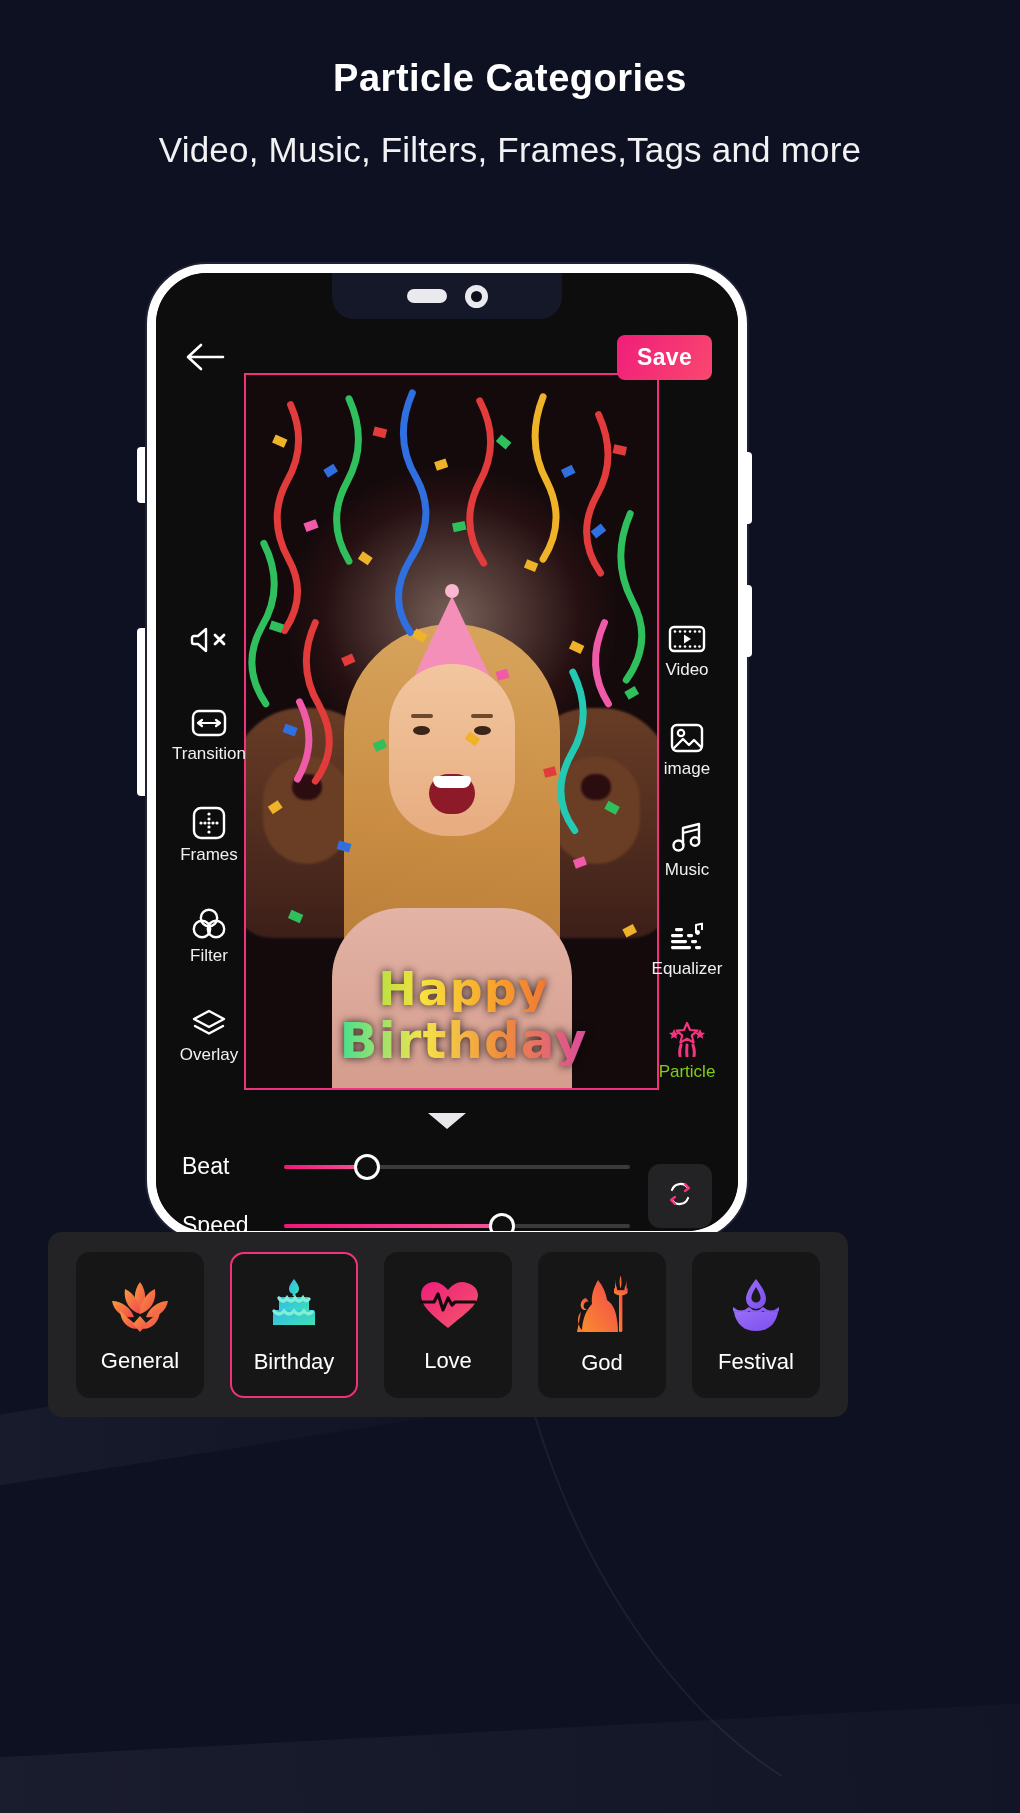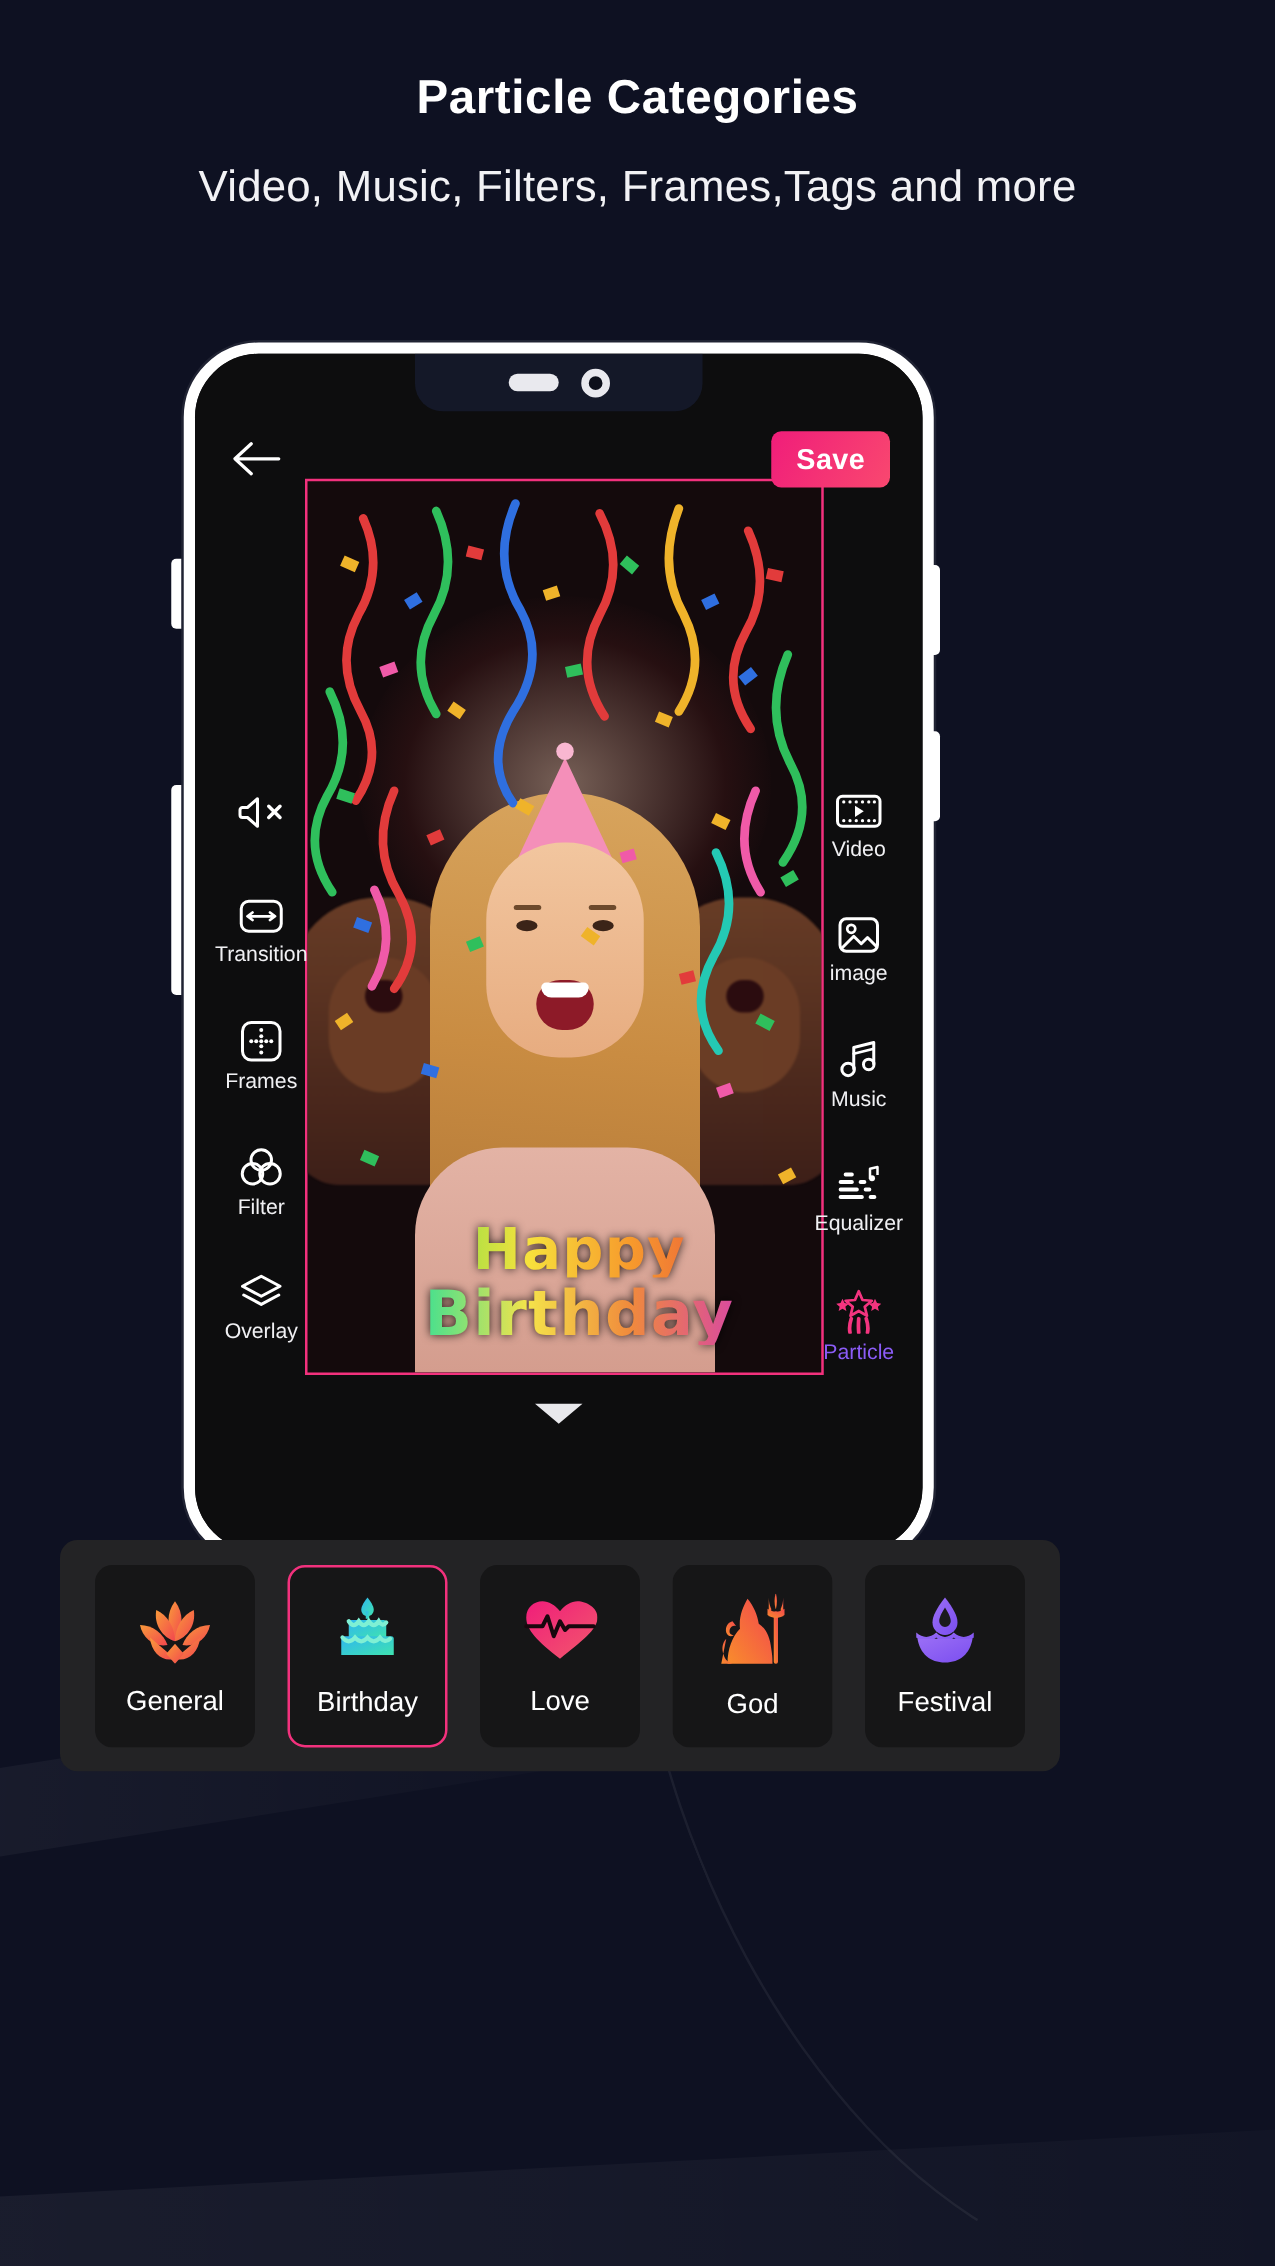--- a/index.html
+++ b/index.html
@@ -21,21 +21,21 @@
   .swoosh-c{ left:-60px; top:1730px; width:1160px; height:120px;
       background:linear-gradient(90deg, rgba(255,255,255,.05), rgba(255,255,255,.015));
       transform:rotate(-3deg); border-radius:60px; }
 
   
   .heading-wrap{ position:absolute; top:58px; left:0; width:1020px; text-align:center; z-index:5;}
   .page-title{ color:#fff; font-size:38px; font-weight:bold; letter-spacing:.5px; line-height:1.1; }
   .page-subtitle{ color:#f2f2f5; font-size:35px; font-weight:400; margin-top:30px; letter-spacing:.2px;}
 
   
-  .phone{ position:absolute; left:147px; top:274px; width:600px; height:976px;
+  .phone{ position:absolute; left:147px; top:264px; width:600px; height:976px;
      border:9px solid #ffffff; border-radius:60px; background:#0f0f10; z-index:3;
      box-shadow:0 0 0 2px rgba(255,255,255,.08);}
   .phone-inner{ position:absolute; inset:0; border-radius:51px; overflow:hidden; background:#0d0d0e;}
   .btn-side{ position:absolute; background:#ffffff; border-radius:4px; z-index:4;}
   .btn-vol-up{ left:137px; top:447px; width:8px; height:56px; border-radius:4px 0 0 4px;}
   .btn-vol-dn{ left:137px; top:628px; width:8px; height:168px; border-radius:4px 0 0 4px;}
   .btn-pwr{   left:744px; top:452px; width:8px; height:72px; border-radius:0 4px 4px 0;}
   .btn-pwr2{  left:744px; top:585px; width:8px; height:72px; border-radius:0 4px 4px 0;}
 
   .notch{ position:absolute; left:50%; transform:translateX(-50%); top:0;
@@ -105,21 +105,21 @@
      filter:drop-shadow(0 0 4px rgba(0,0,0,.8));}
 
   
   .tool-col{ position:absolute; top:350px; width:86px; z-index:6;
      display:flex; flex-direction:column; gap:44px; align-items:center;}
   .tool-col.left{ left:10px; }
   .tool-col.right{ right:8px;align-items:center; }
   .tool{ display:flex; flex-direction:column; align-items:center; gap:6px; cursor:pointer;}
   .tool svg{ display:block; }
   .tool-label{ color:#f0f0f3; font-size:17px; line-height:1; white-space:nowrap;}
-  .tool.active .tool-label{ color:#8b5cf6; }
+  .tool.active .tool-label{ color:#84cc16; }
 
   
   .chevron{ position:absolute; left:50%; transform:translateX(-50%); top:840px; z-index:6;
      width:0;height:0;border-left:19px solid transparent;border-right:19px solid transparent;
      border-top:16px solid #e8e8ec;}
 
   
   .sliders{ position:absolute; left:0; top:880px; width:100%; padding:0 26px; z-index:6;
      display:flex; align-items:center; gap:18px;}
   .slider-stack{ flex:1; display:flex; flex-direction:column; gap:32px;}
@@ -393,20 +393,47 @@
           <path d="M20 24 Q19.5 30 20 35" stroke="#f4347f" stroke-width="3" stroke-linecap="round"></path>
           <path d="M26 24 Q28 30 27 35" stroke="#f4347f" stroke-width="3" stroke-linecap="round"></path>
         </svg>
           </span>
         <span class="tool-label">Particle</span>
       </div>
     </div>
 
     <div class="chevron"></div>
 
+    <div class="sliders">
+      <div class="slider-stack">
+        <div class="slider-row">
+          <div class="slider-label">Beat</div>
+          <div class="track">
+            <div class="fill" style="width:24%"></div>
+            <div class="knob" style="left:24%"></div>
+          </div>
+        </div>
+        <div class="slider-row">
+          <div class="slider-label">Speed</div>
+          <div class="track">
+            <div class="fill" style="width:63%"></div>
+            <div class="knob" style="left:63%"></div>
+          </div>
+        </div>
+      </div>
+      <div class="reset-btn">
+        <span>
+        <svg width="30" height="30" viewBox="0 0 30 30" fill="none">
+          <path d="M7 11 A9 9 0 0 1 23 9" stroke="#fff" stroke-width="2.2" stroke-linecap="round"></path>
+          <path d="M23 19 A9 9 0 0 1 7 21" stroke="#fff" stroke-width="2.2" stroke-linecap="round"></path>
+          <path d="M20 5 L24 9 L20 12" stroke="#f4347f" stroke-width="2.2" stroke-linecap="round" stroke-linejoin="round"></path>
+          <path d="M10 25 L6 21 L10 18" stroke="#f4347f" stroke-width="2.2" stroke-linecap="round" stroke-linejoin="round"></path>
+        </svg></span>
+      </div>
+    </div>
 
   </div>
 </div>
 
 <div class="cat-sheet">
 
   <div class="cat-card">
     <span>
     <svg width="62" height="54" viewBox="0 0 62 54">
       <defs>

